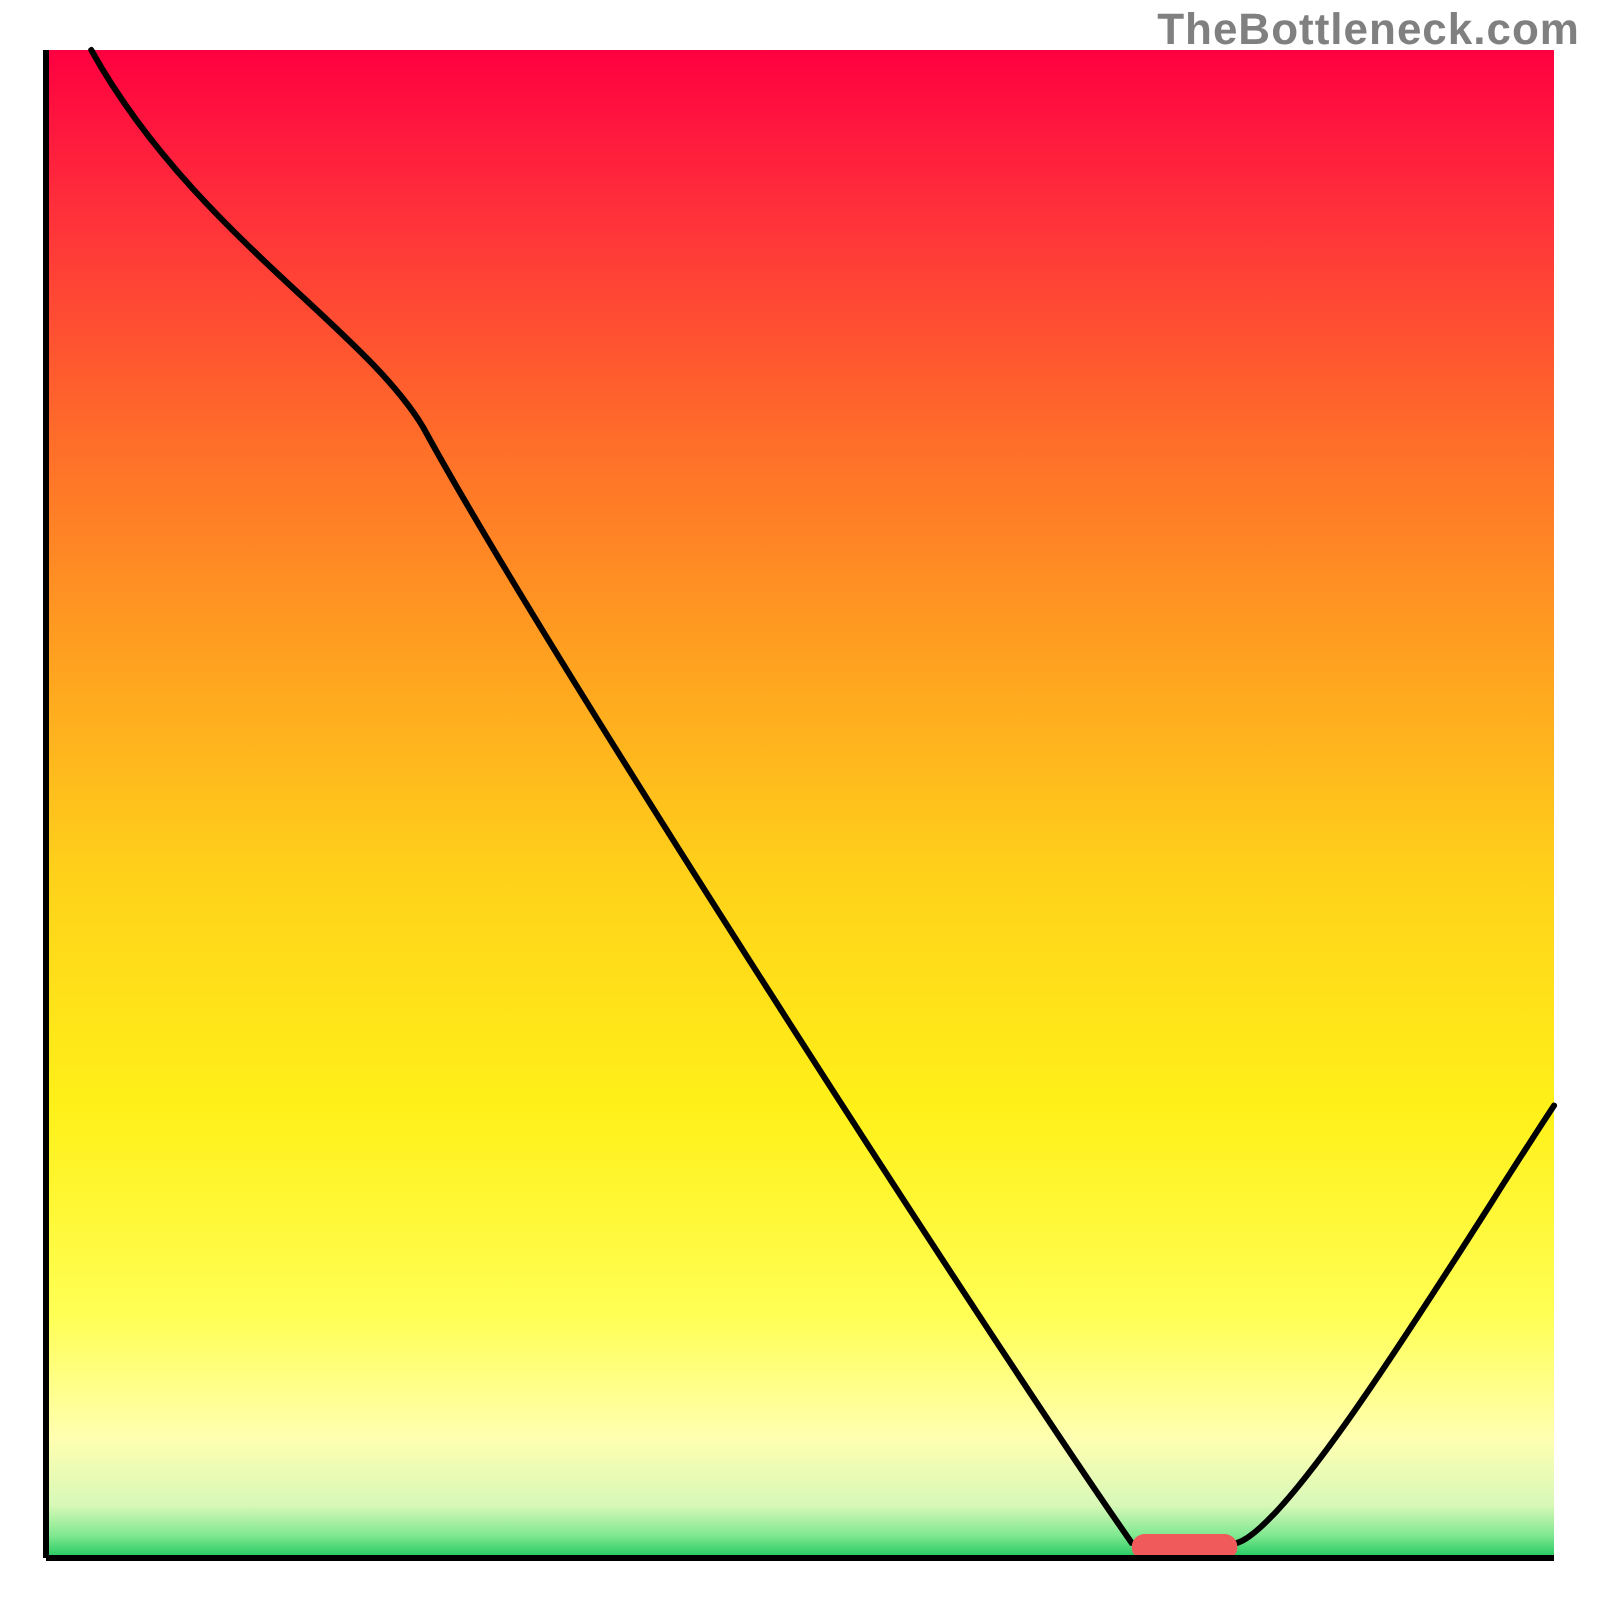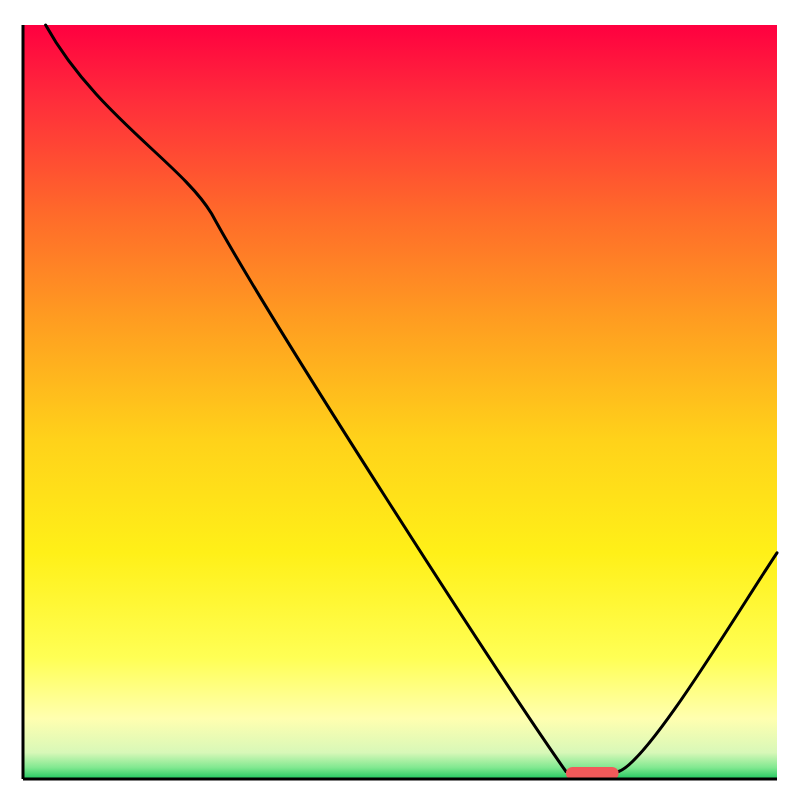--- a/index.html
+++ b/index.html
@@ -26,20 +26,21 @@
     letter-spacing: 0.5px;
   }
   svg {
     display: block;
   }
 </style>
 </head>
 <body>
 
 <div class="chart-wrap">
+  <div class="watermark">TheBottleneck.com</div>
   <svg id="chart-svg" width="800" height="800" viewBox="0 0 800 800">
       <defs>
         <linearGradient id="bg-grad" x1="0" y1="0" x2="0" y2="1">
           <stop offset="0%" stop-color="#ff0040"></stop>
           <stop offset="10%" stop-color="#ff2d3b"></stop>
           <stop offset="25%" stop-color="#ff6a2a"></stop>
           <stop offset="40%" stop-color="#ffa020"></stop>
           <stop offset="55.00000000000001%" stop-color="#ffd21a"></stop>
           <stop offset="70%" stop-color="#fff018"></stop>
           <stop offset="84%" stop-color="#ffff55"></stop>

